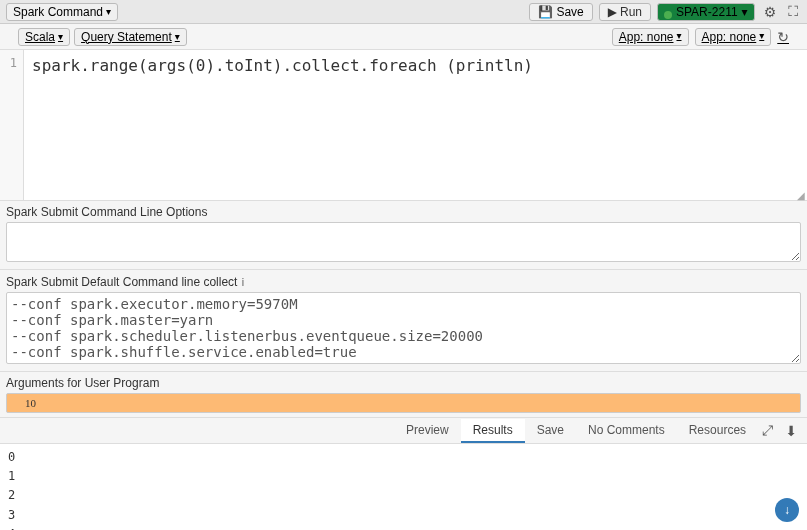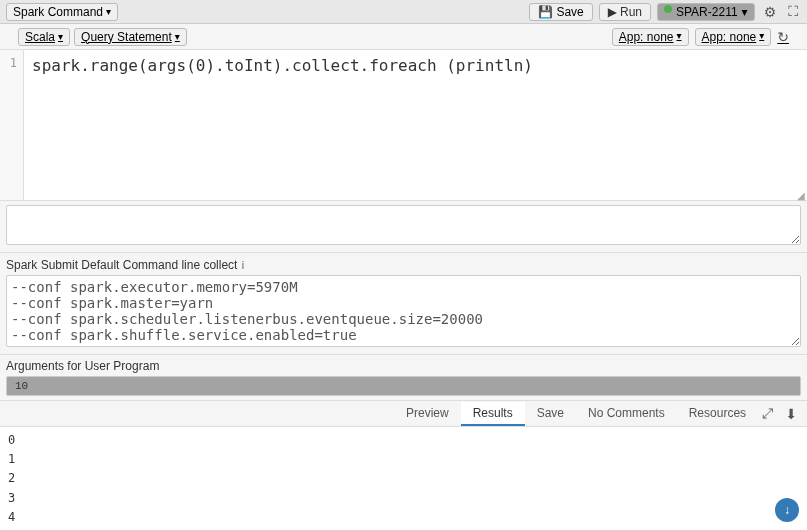--- a/index.html
+++ b/index.html
@@ -60,23 +60,23 @@
       cursor: pointer;
       display: flex;
       align-items: center;
       gap: 3px;
     }
     .action-btn.run-btn {
       color: #333;
     }
     .status-indicator {
       display: flex;
-      align-items: flex-start;
+      align-items: flex-end;
       gap: 4px;
-      background: #a3a3a3;
+      background: #15803d;
       border: 1px solid #bbb;
       border-radius: 3px;
       padding: 1px 6px;
       font-size: 12px;
       cursor: pointer;
     }
     .status-dot {
       width: 8px;
       height: 8px;
       border-radius: 50%;
@@ -218,24 +218,24 @@
       padding: 3px 4px;
       resize: vertical;
       background: #fff;
       color: #555;
       outline: none;
     }
     .form-input {
       width: 100%;
       border: 1px solid #ccc;
       border-radius: 2px;
-      font-family: Liberation Mono, monospace;
+      font-family: Liberation Serif, serif;
       font-size: 11px;
-      padding: 3px 8px;
-      background: #a3a3a3;
+      padding: 3px 18px;
+      background: #fdba74;
       color: #333;
       outline: none;
     }
 
     
     .bottom-panel {
       flex: 1;
       display: flex;
       flex-direction: column;
       background: #fff;
@@ -367,20 +367,23 @@
 
   <div class="code-editor">
     <div class="code-editor-inner">
       <div class="line-numbers">1</div>
       <textarea class="code-area" spellcheck="false" style="">spark.range(args(0).toInt).collect.foreach (println)</textarea>
     </div>
     <span class="resize-handle">◢</span>
   </div>
 
   <div class="form-section">
+    <div class="form-label">
+      <span>Spark Submit Command Line Options</span>
+    </div>
     <textarea class="form-textarea" rows="2" style=""></textarea>
   </div>
 
   <div class="form-section">
     <div class="form-label">
       <span>Spark Submit Default Command line collect</span>
       <span class="help-icon">ℹ</span>
     </div>
     <textarea class="form-textarea" rows="4" style="">--conf spark.executor.memory=5970M
 --conf spark.master=yarn

